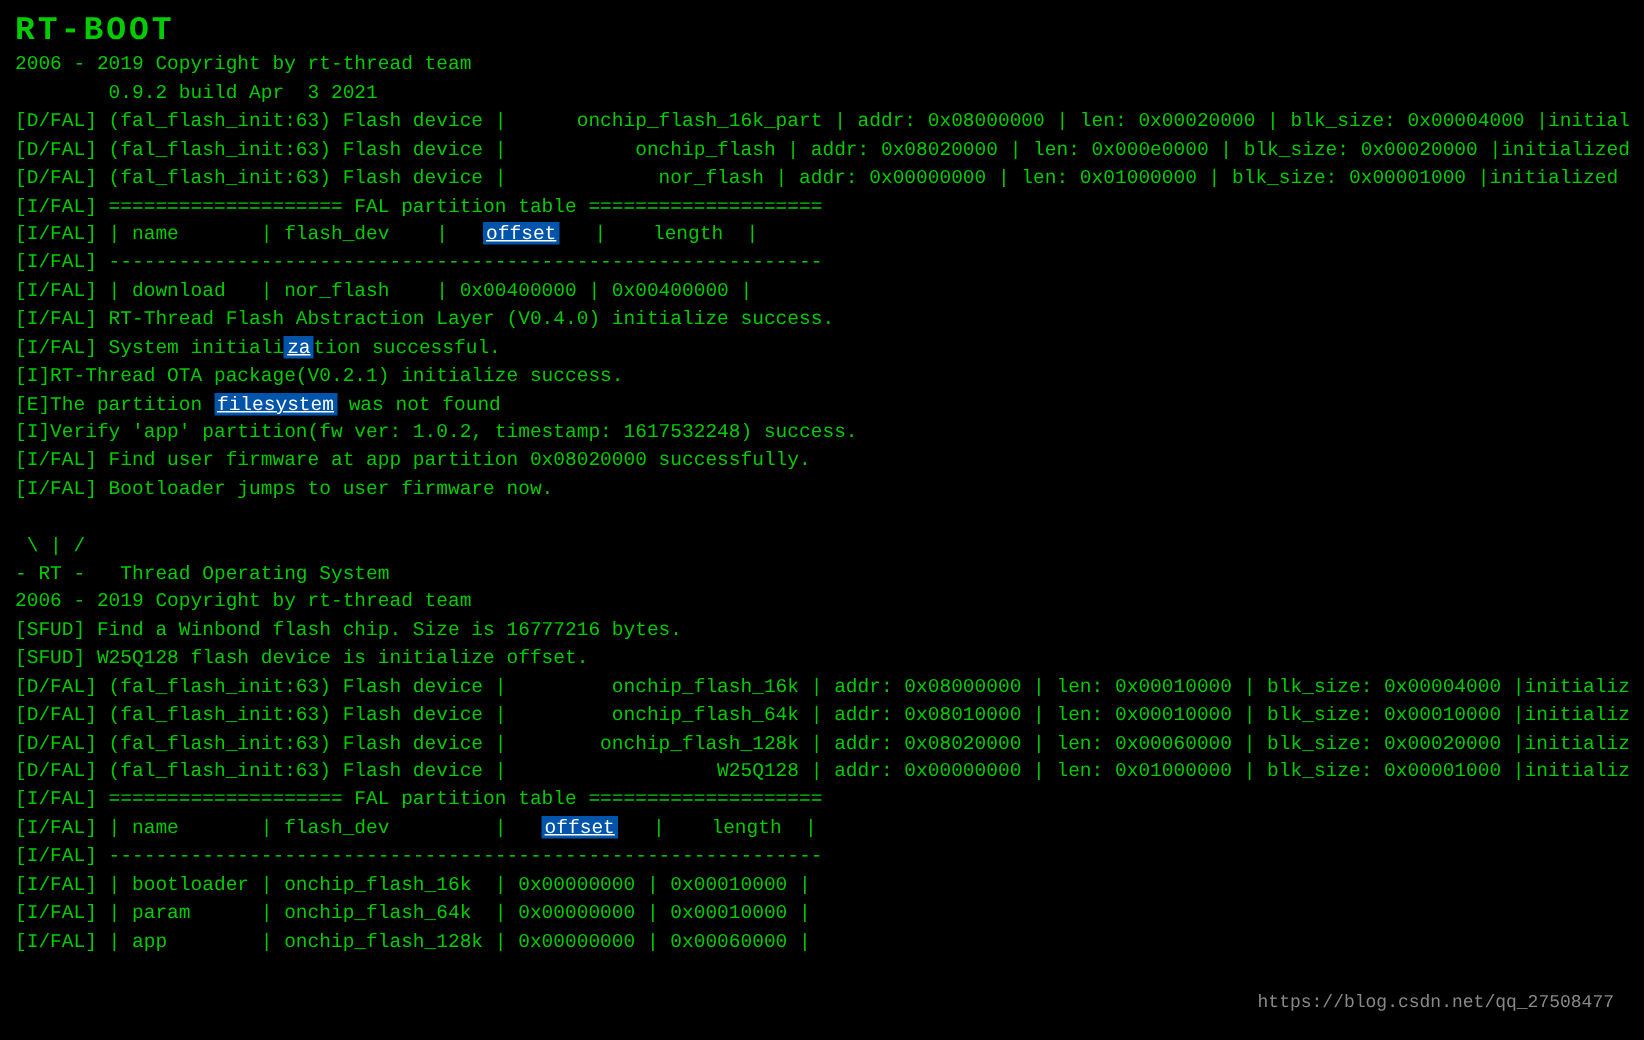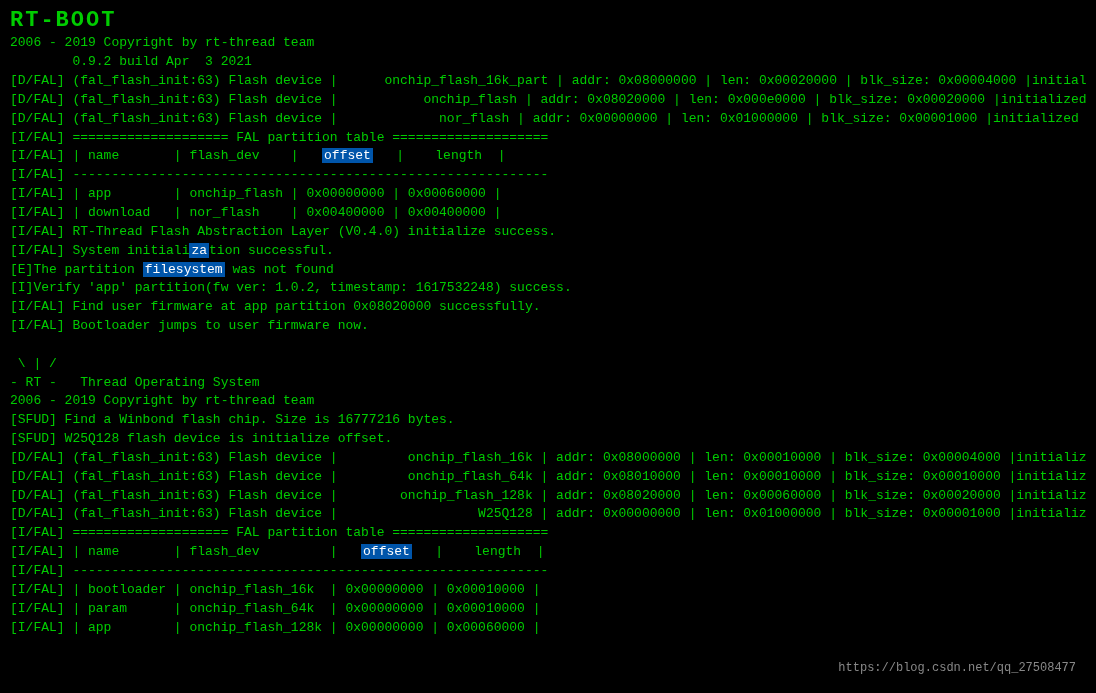--- a/index.html
+++ b/index.html
@@ -32,20 +32,21 @@
       color: #00cc00;
       font-size: 22px;
       font-weight: bold;
       letter-spacing: 2px;
       line-height: 1.2;
     }
     .highlight-box {
       background-color: #0055aa;
       color: #ffffff;
       padding: 0 2px;
+      text-decoration: underline;
     }
     .url-text {
       position: absolute;
       bottom: 10px;
       right: 10px;
       color: #888888;
       font-size: 12px;
     }
     @keyframes blink {
       50% { opacity: 0; }
@@ -58,24 +59,24 @@
   <div>
     <div class="line title-art">RT-BOOT</div>
     <div class="line">2006 - 2019 Copyright by rt-thread team</div>
     <div class="line">        0.9.2 build Apr  3 2021</div>
     <div class="line">[D/FAL] (fal_flash_init:63) Flash device |      onchip_flash_16k_part | addr: 0x08000000 | len: 0x00020000 | blk_size: 0x00004000 |initialized finish.</div>
     <div class="line">[D/FAL] (fal_flash_init:63) Flash device |           onchip_flash | addr: 0x08020000 | len: 0x000e0000 | blk_size: 0x00020000 |initialized finish.</div>
     <div class="line">[D/FAL] (fal_flash_init:63) Flash device |             nor_flash | addr: 0x00000000 | len: 0x01000000 | blk_size: 0x00001000 |initialized finish.</div>
     <div class="line">[I/FAL] ==================== FAL partition table ====================</div>
     <div class="line">[I/FAL] | name       | flash_dev    |   <span class="highlight-box">offset</span>   |    length  |</div>
     <div class="line">[I/FAL] -------------------------------------------------------------</div>
-    <div class="line">[I/FAL] | app        | onchip_flash | 0x00000000 | 0x00060000 |</div>
     <div class="line">[I/FAL] | download   | nor_flash    | 0x00400000 | 0x00400000 |</div>
     <div class="line">[I/FAL] RT-Thread Flash Abstraction Layer (V0.4.0) initialize success.</div>
     <div class="line">[I/FAL] System initiali<span class="highlight-box">za</span>tion successful.</div>
+    <div class="line">[I]RT-Thread OTA package(V0.2.1) initialize success.</div>
     <div class="line">[E]The partition <span class="highlight-box">filesystem</span> was not found</div>
     <div class="line">[I]Verify 'app' partition(fw ver: 1.0.2, timestamp: 1617532248) success.</div>
     <div class="line">[I/FAL] Find user firmware at app partition 0x08020000 successfully.</div>
     <div class="line">[I/FAL] Bootloader jumps to user firmware now.</div>
     <div class="line">&nbsp;</div>
     <div class="line"> \ | /</div>
     <div class="line">- RT -   Thread Operating System</div>
     <div class="line">2006 - 2019 Copyright by rt-thread team</div>
     <div class="line">[SFUD] Find a Winbond flash chip. Size is 16777216 bytes.</div>
     <div class="line">[SFUD] W25Q128 flash device is initialize offset.</div>

